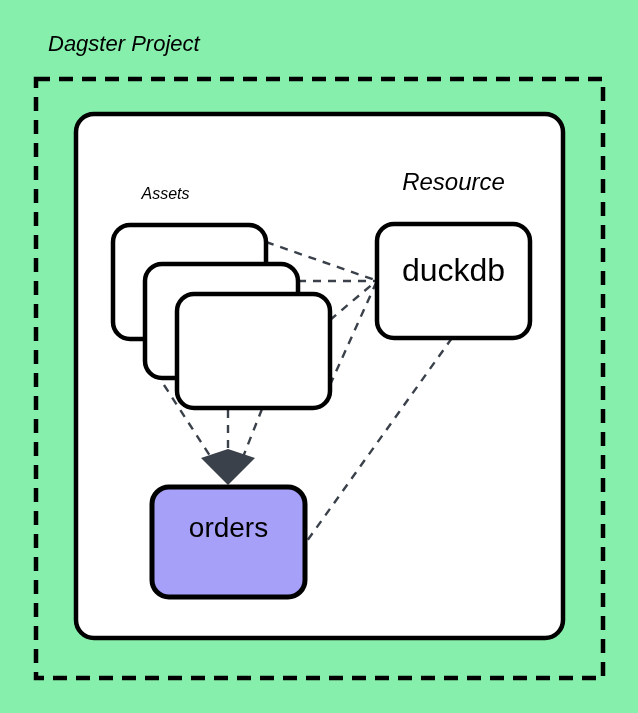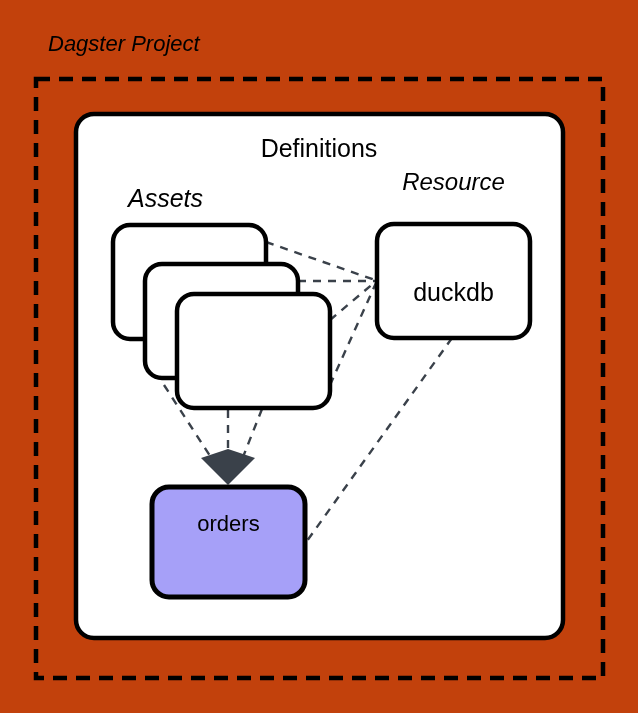--- a/index.html
+++ b/index.html
@@ -4,21 +4,21 @@
 <style>
   html, body {
     margin: 0;
     padding: 0;
     background: #ffffff;
   }
   #canvas {
     position: relative;
     width: 638px;
     height: 713px;
-    background: #c2410c;
+    background: #86efac;
     font-family: "Liberation Sans", sans-serif;
     overflow: hidden;
   }
   .svg-layer {
     position: absolute;
     left: 0;
     top: 0;
     width: 638px;
     height: 713px;
   }
@@ -42,44 +42,44 @@
     width: 638px;
     text-align: center;
     font-size: 25px;
     font-style: normal;
   }
   #assets-label {
     left: 113px;
     top: 186px;
     width: 105px;
     text-align: center;
-    font-size: 25px;
+    font-size: 16px;
     font-style: italic;
   }
   #resource-label {
     left: 377px;
     top: 170px;
     width: 153px;
     text-align: center;
     font-size: 24px;
     font-style: italic;
   }
   #duckdb-text {
     left: 377px;
-    top: 280px;
+    top: 254px;
     width: 153px;
     text-align: center;
-    font-size: 25px;
+    font-size: 32px;
   }
   #orders-text {
     left: 152px;
     top: 509px;
     width: 153px;
     text-align: center;
-    font-size: 22px;
+    font-size: 28px;
     line-height: 1.38;
     white-space: normal;
   }
   .orders-line { display: block; }
 </style>
 </head>
 <body>
 
 <div id="canvas">
 
@@ -114,21 +114,20 @@
     <rect x="377" y="224" width="153" height="114" rx="17" ry="17" fill="#ffffff" stroke="#000000" stroke-width="4.5"></rect>
 
     <path d="M 201 458 L 228 449 L 255 458 L 228 485 Z" fill="#3a414a" stroke="none"></path>
 
     <rect x="152" y="487" width="153" height="110" rx="17" ry="17" fill="#a6a0f8" stroke="#000000" stroke-width="5"></rect>
 
   </svg>
 
   <div class="label" id="project-label">Dagster Project</div>
 
-  <div class="label" id="definitions-label">Definitions</div>
 
   <div class="label" id="assets-label">Assets</div>
 
   <div class="label" id="resource-label">Resource</div>
 
   <div class="label" id="duckdb-text">duckdb</div>
 
   <div class="label" id="orders-text">
     <span class="orders-line">orders</span>
   </div>

